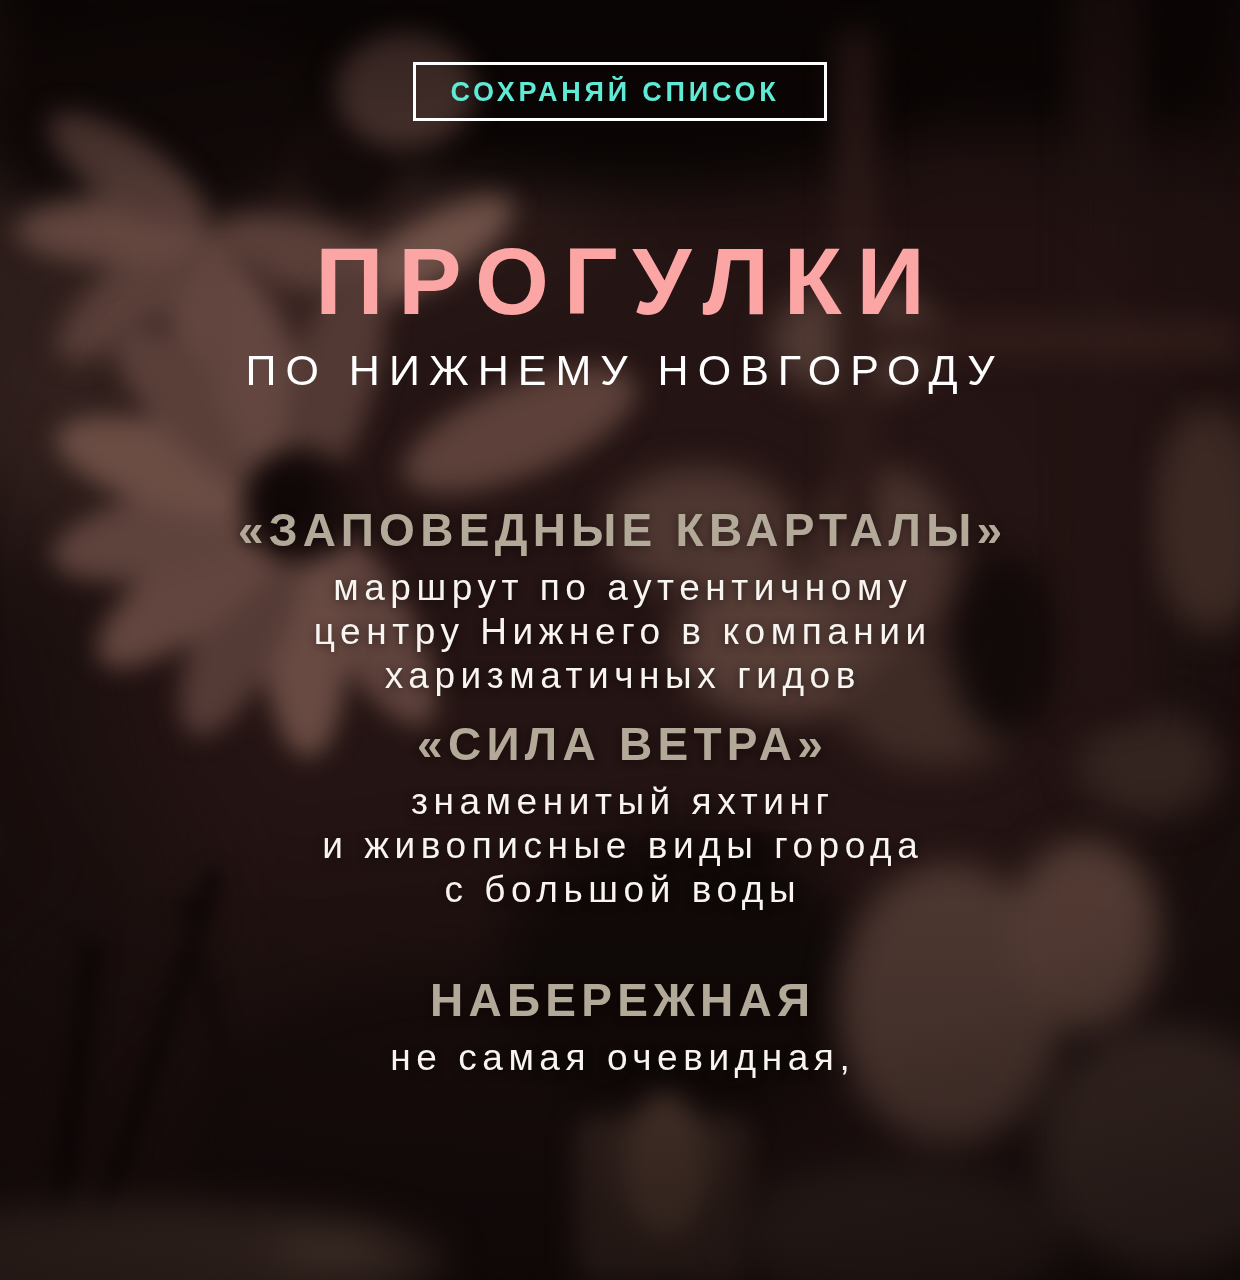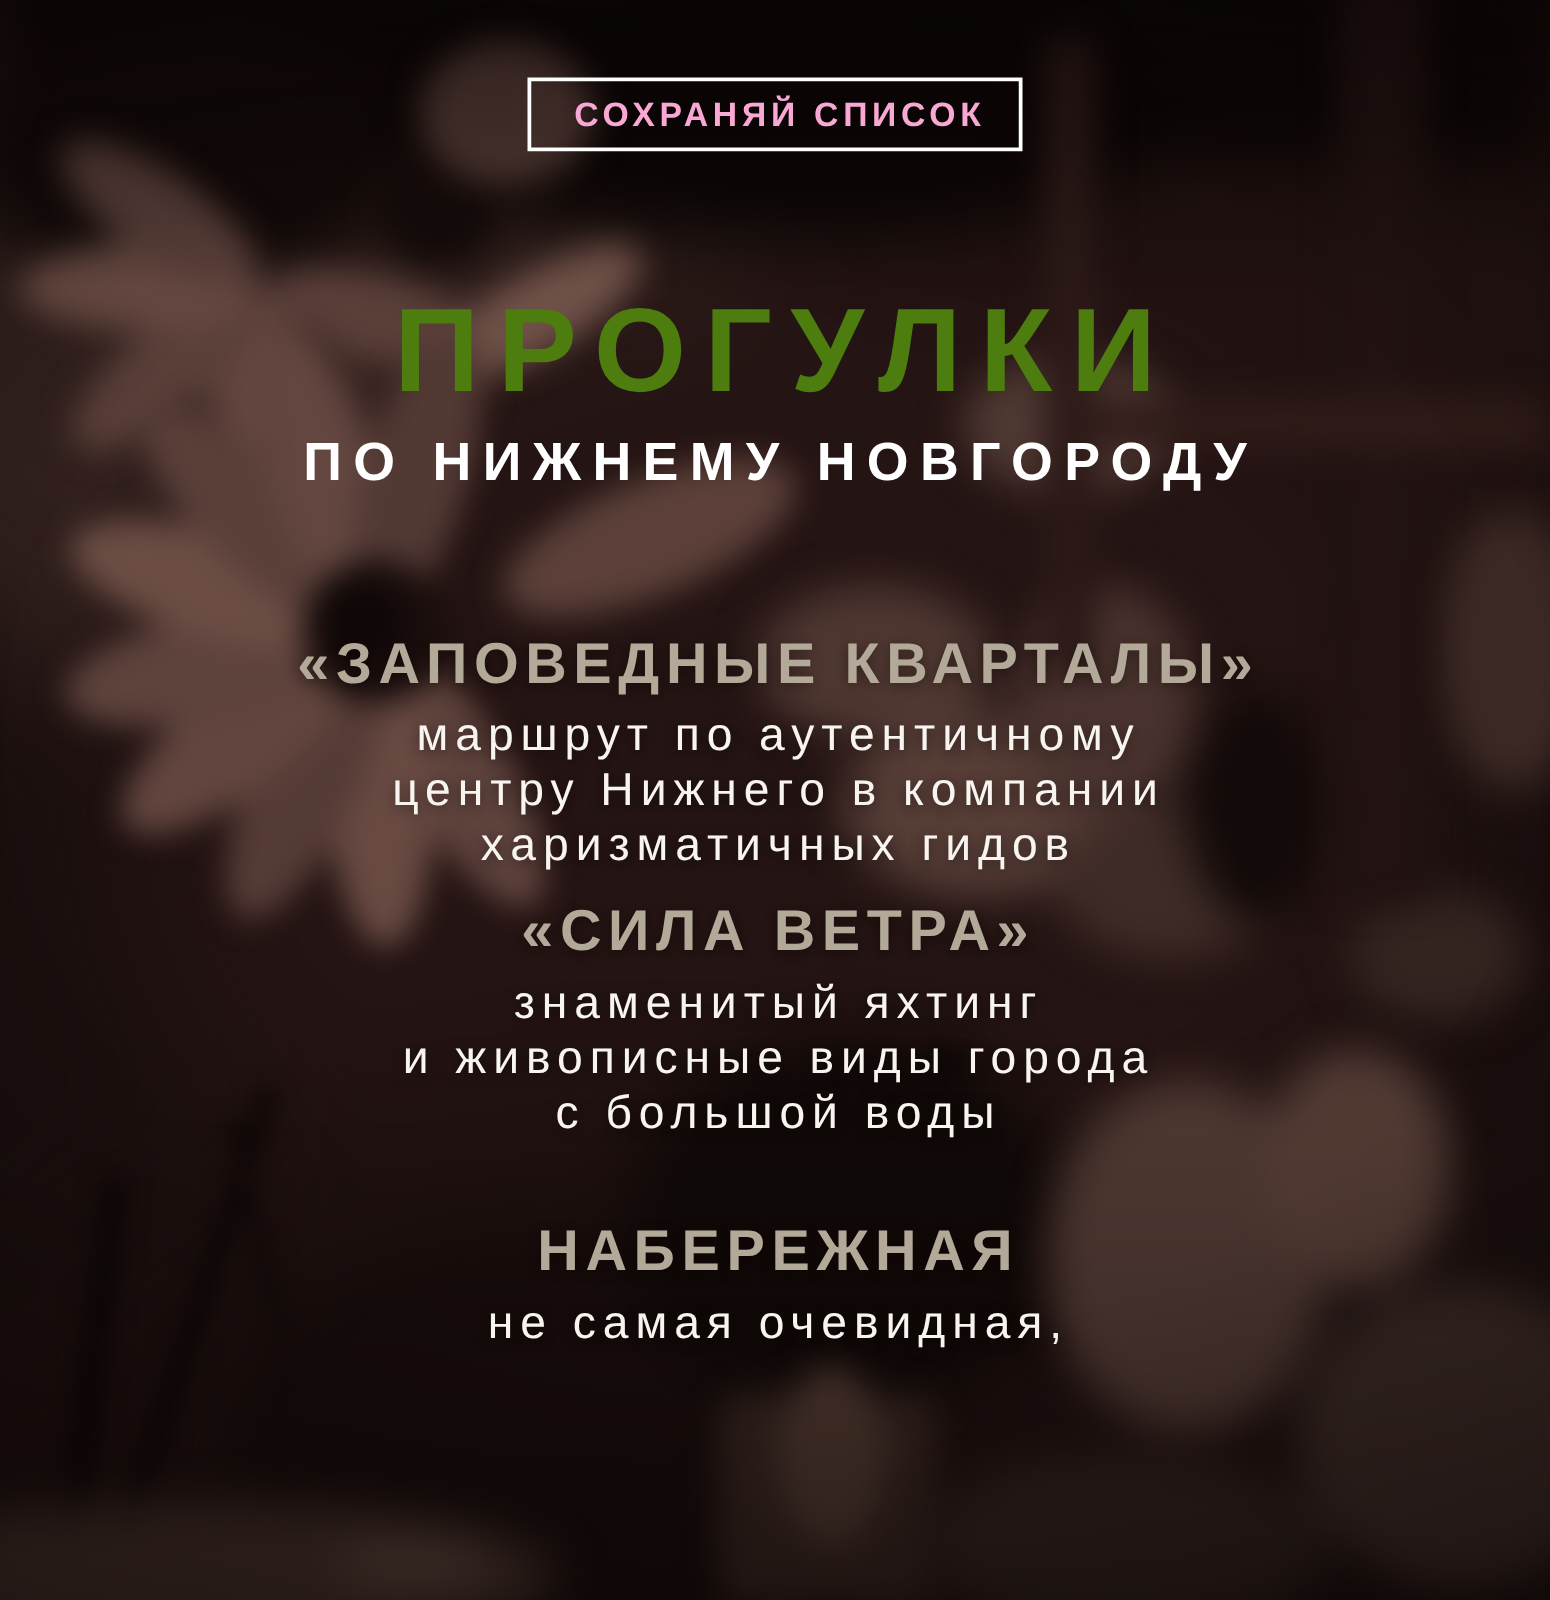--- a/index.html
+++ b/index.html
@@ -38,49 +38,49 @@
   .badge-row {
     position: absolute;
     top: 62px;
     left: 0;
     right: 0;
     text-align: center;
   }
   .badge {
     display: inline-block;
     border: 3px solid #ffffff;
-    padding: 14px 26px 12px 34px;
+    padding: 14px 44px 12px 34px;
     font-size: 27px;
     font-weight: 700;
     letter-spacing: 0.14em;
     line-height: 1;
-    color: #f9a8d4;
+    color: #5eead4;
   }
   .title {
     position: absolute;
     top: 234px;
     left: 0;
     right: 0;
     margin: 0;
     text-align: center;
     font-size: 95px;
     font-weight: 700;
     line-height: 1;
     letter-spacing: 0.155em;
     text-indent: 0.155em;
-    color: #4d7c0f;
+    color: #fca5a5;
   }
   .subtitle {
     position: absolute;
     top: 349px;
     left: 0;
     right: 0;
     text-align: center;
     font-size: 43px;
-    font-weight: 700;
+    font-weight: 400;
     line-height: 1;
     letter-spacing: 0.21em;
     text-indent: 0.21em;
     color: #ffffff;
   }
   .sec {
     position: absolute;
     left: 0;
     right: 0;
     text-align: center;

